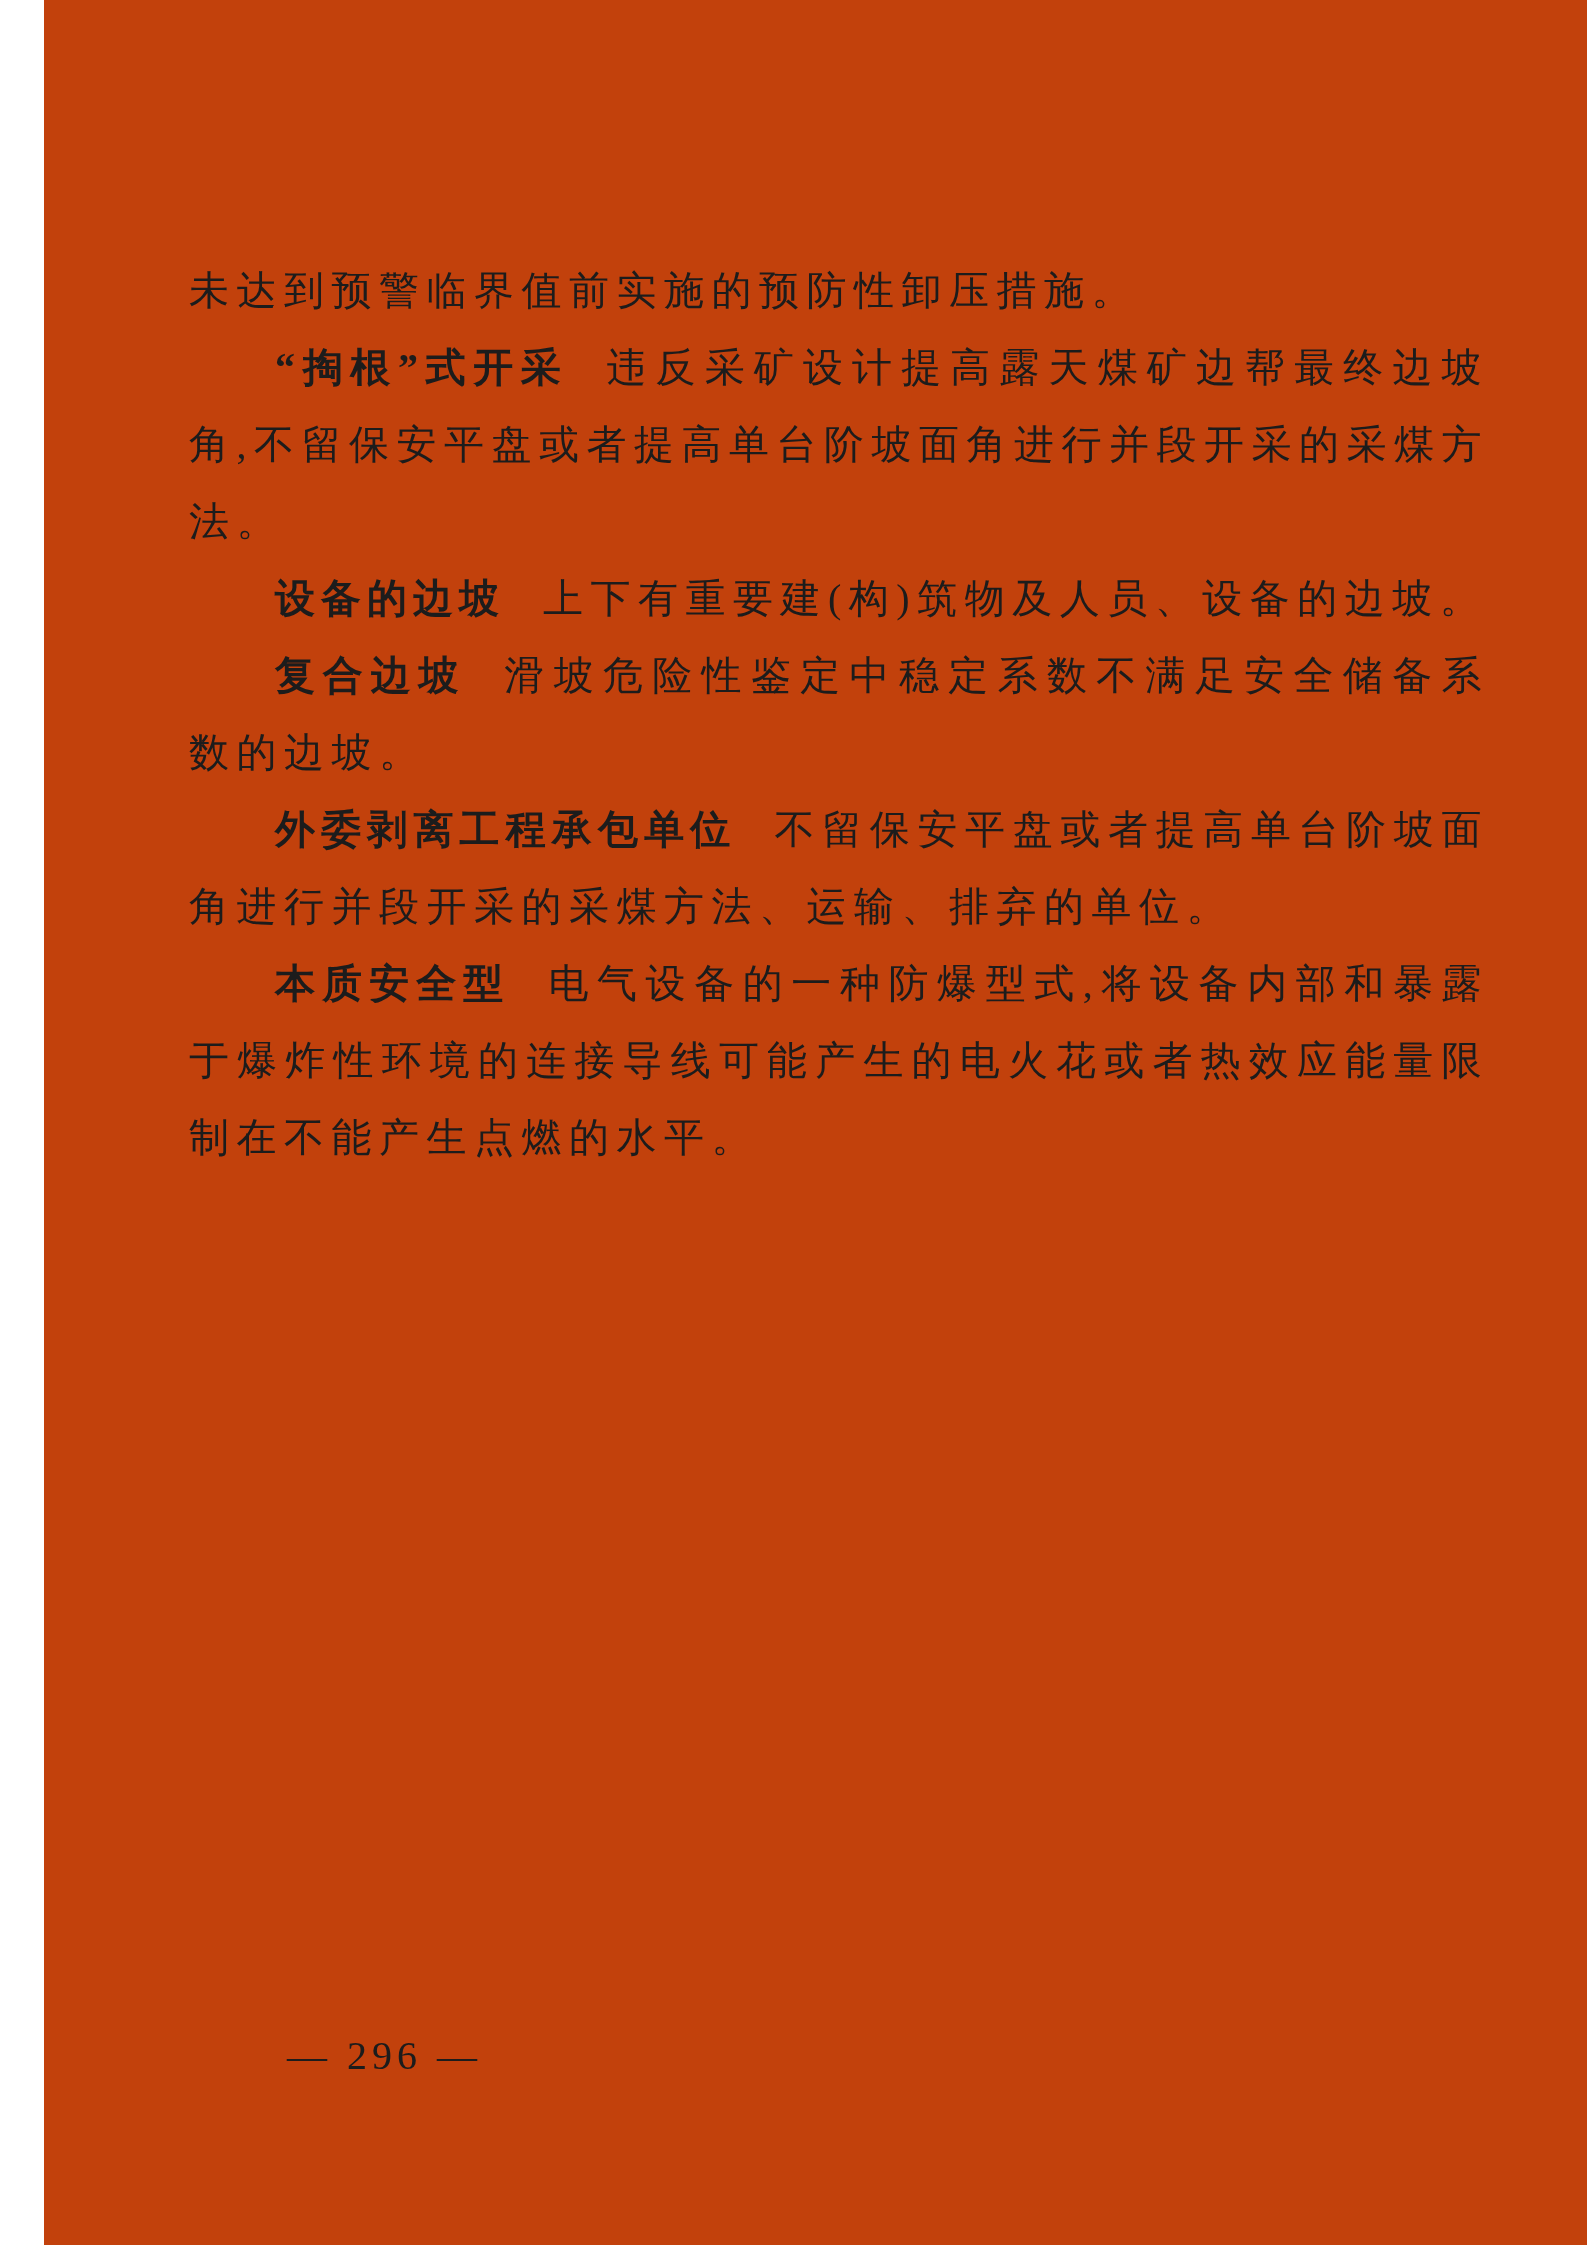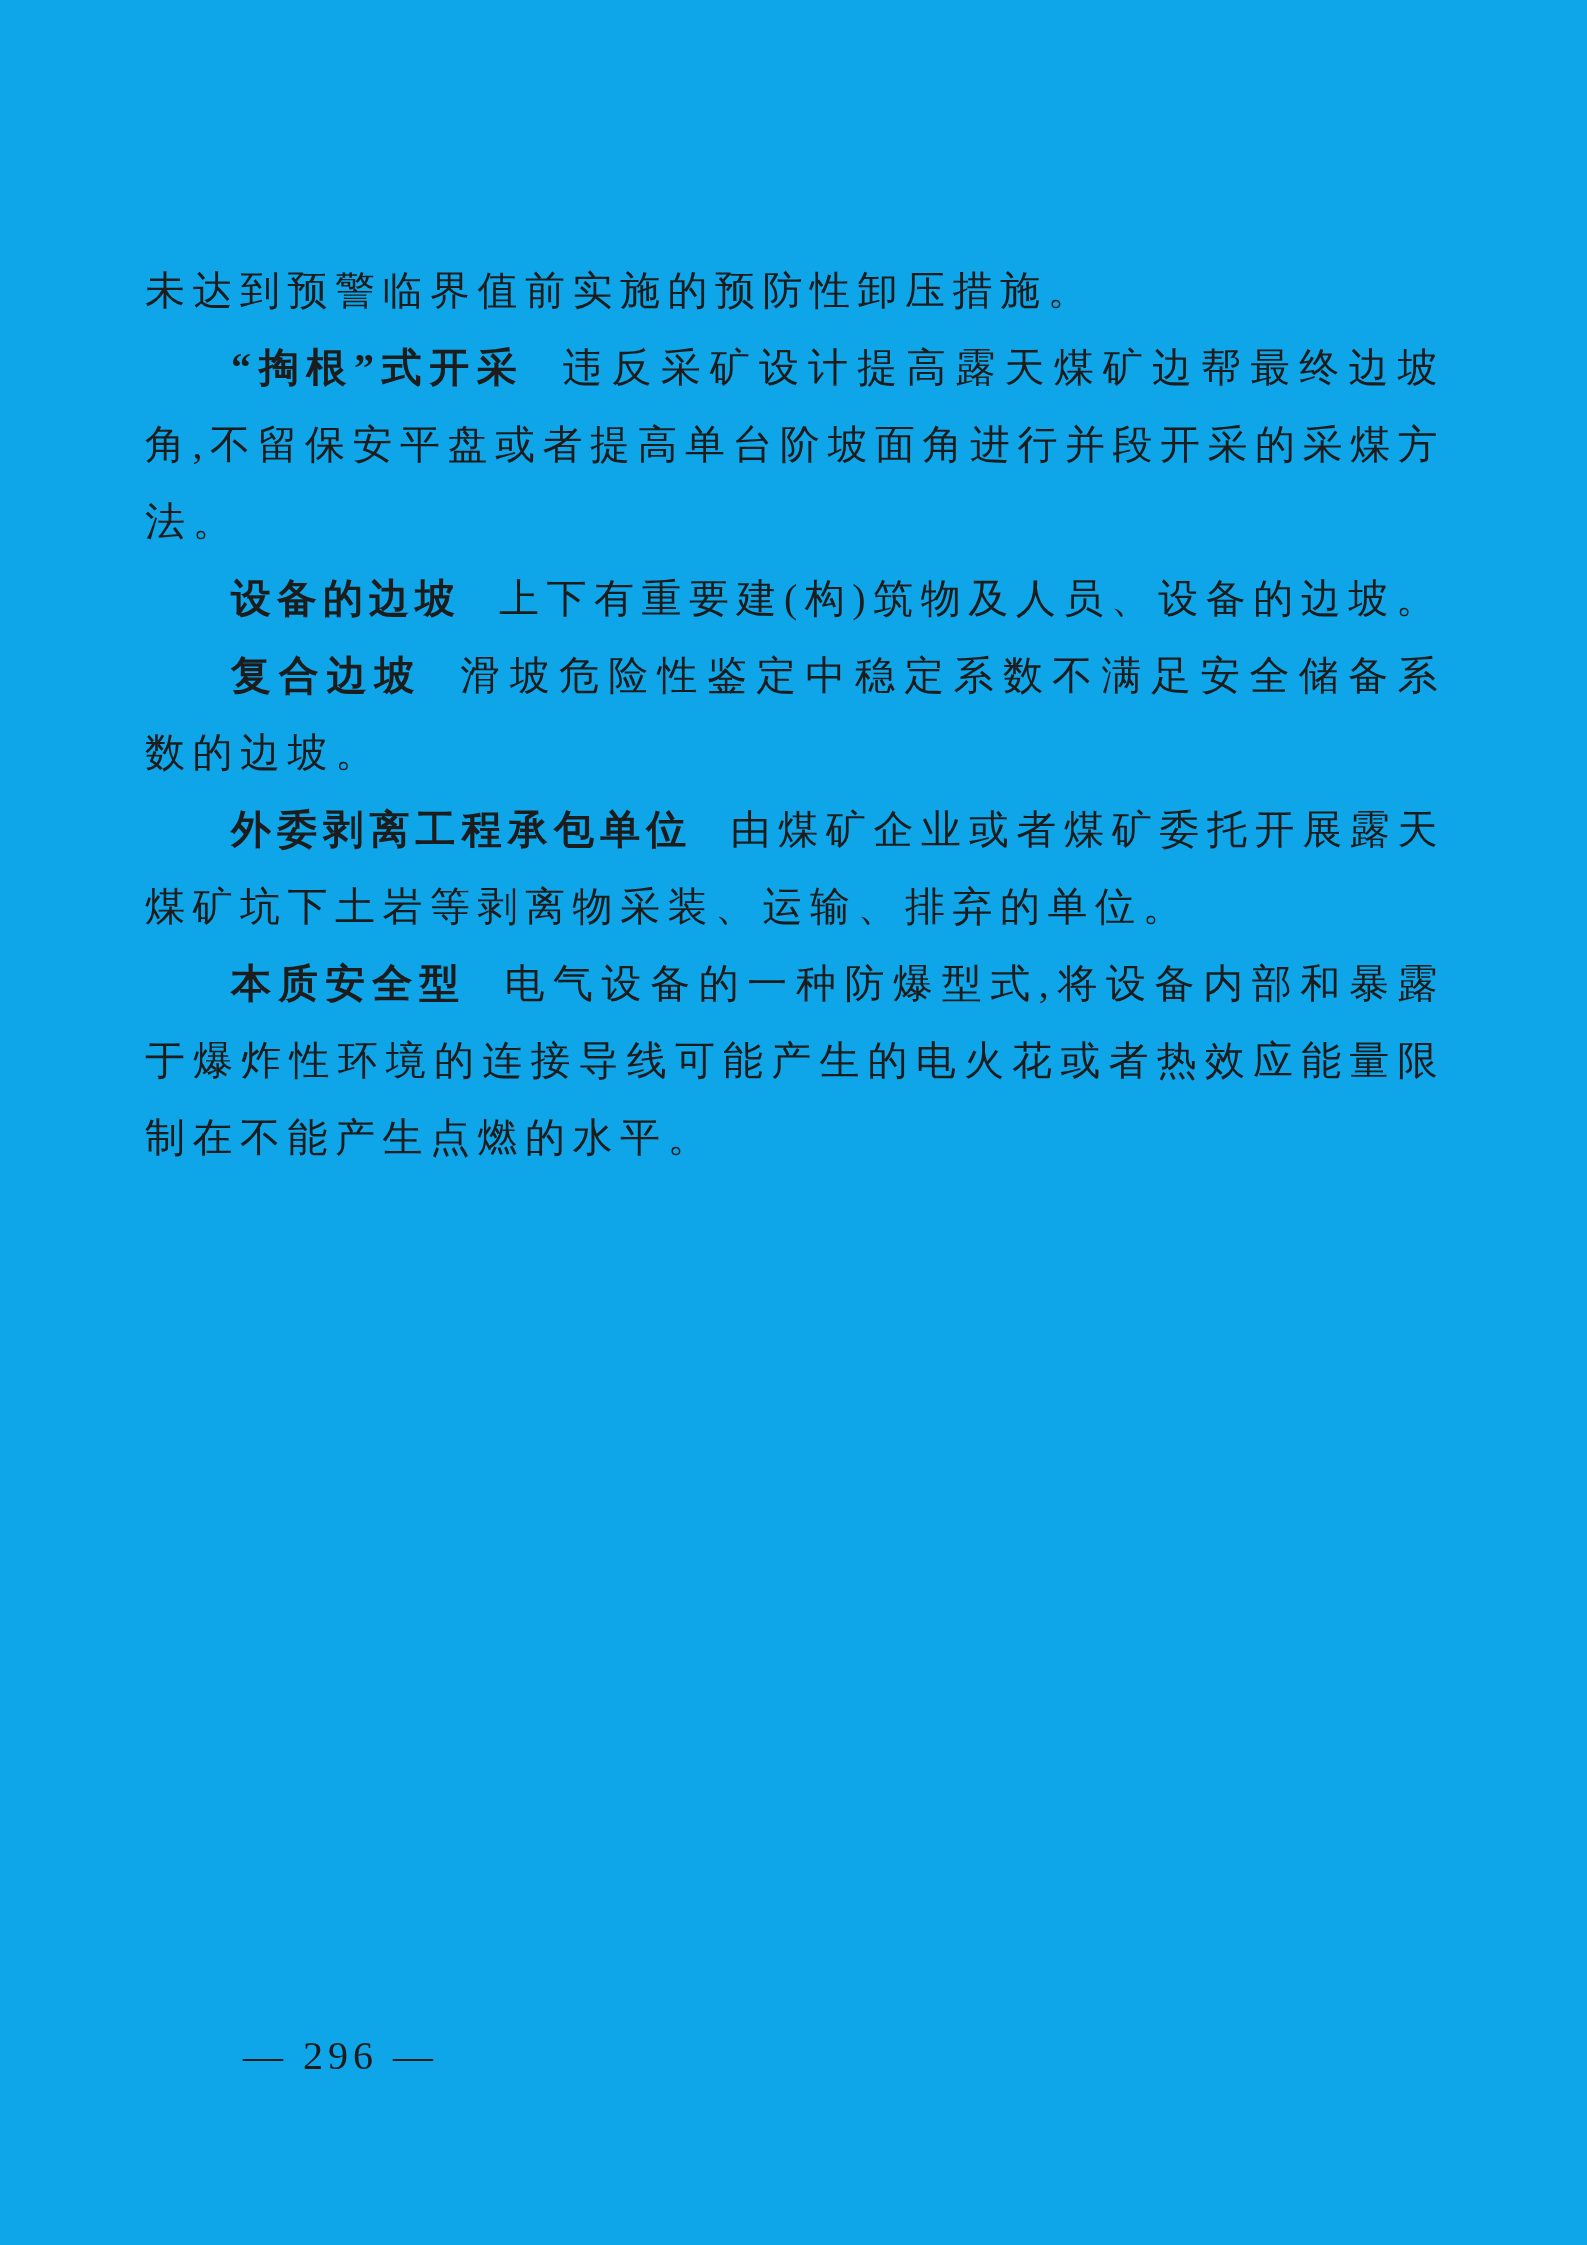--- a/index.html
+++ b/index.html
@@ -11,21 +11,22 @@
     height: 2245px;
     position: relative;
     background: #ffffff;
     font-family: "Liberation Serif", "DejaVu Serif", serif;
     color: #1c1c1c;
     overflow: hidden;
   }
   .page {
     position: absolute;
     inset: 0;
-    background: #0ea5e9;
+    background: #c2410c;
+    margin-left: 44px;
   }
   .content {
     position: absolute;
     left: 145px;
     top: 252px;
     width: 1300px;
   }
   .para {
     margin: 0;
     font-size: 40px;
@@ -63,21 +64,21 @@
 
     <p class="para"><span>未达到预警临界值前实施的预防性卸压措施。</span></p>
 
     <p class="para indented"><span class="term">“掏根”式开采</span><span>违反采矿设计提高露天煤矿边帮最终边坡角,不留保安平盘或者提高单台阶坡面角进行并段开采的采煤方法。</span></p>
 
     <p class="para indented"><span class="term">设备的边坡</span><span>上下有重要建(构)筑物及人员、设备的边坡。</span></p>
 
     <p class="para indented"><span class="term">复合边坡</span><span>滑坡危险性鉴定中稳定系数不满足安全储备系数的边坡。</span></p>
 
 
-    <p class="para indented"><span class="term">外委剥离工程承包单位</span><span>由煤矿企业或者煤矿委托开展露天煤矿坑下土岩等剥离物采装、运输、排弃的单位。</span></p>
+    <p class="para indented"><span class="term">外委剥离工程承包单位</span><span>不留保安平盘或者提高单台阶坡面角进行并段开采的采煤方法、运输、排弃的单位。</span></p>
 
     <p class="para indented"><span class="term">本质安全型</span><span>电气设备的一种防爆型式,将设备内部和暴露于爆炸性环境的连接导线可能产生的电火花或者热效应能量限制在不能产生点燃的水平。</span></p>
 
   </div>
 
   <div class="page-number">— 296 —</div>
 
 </div>
 
 </body></html>

